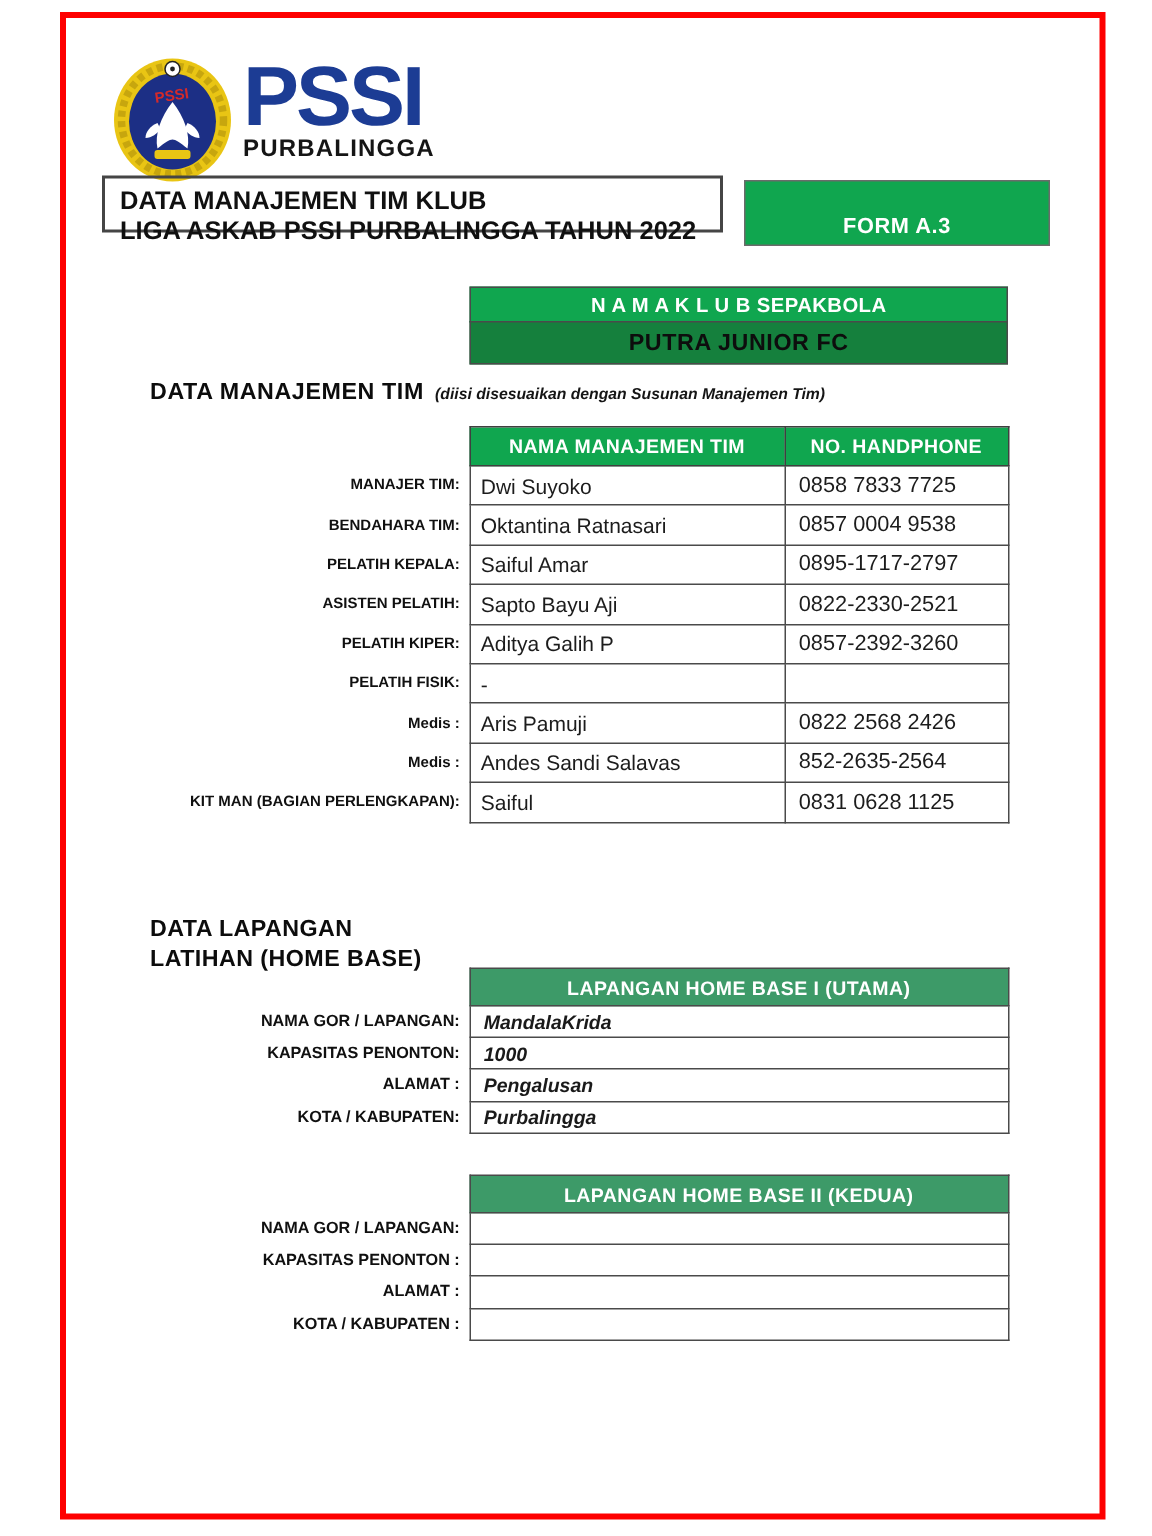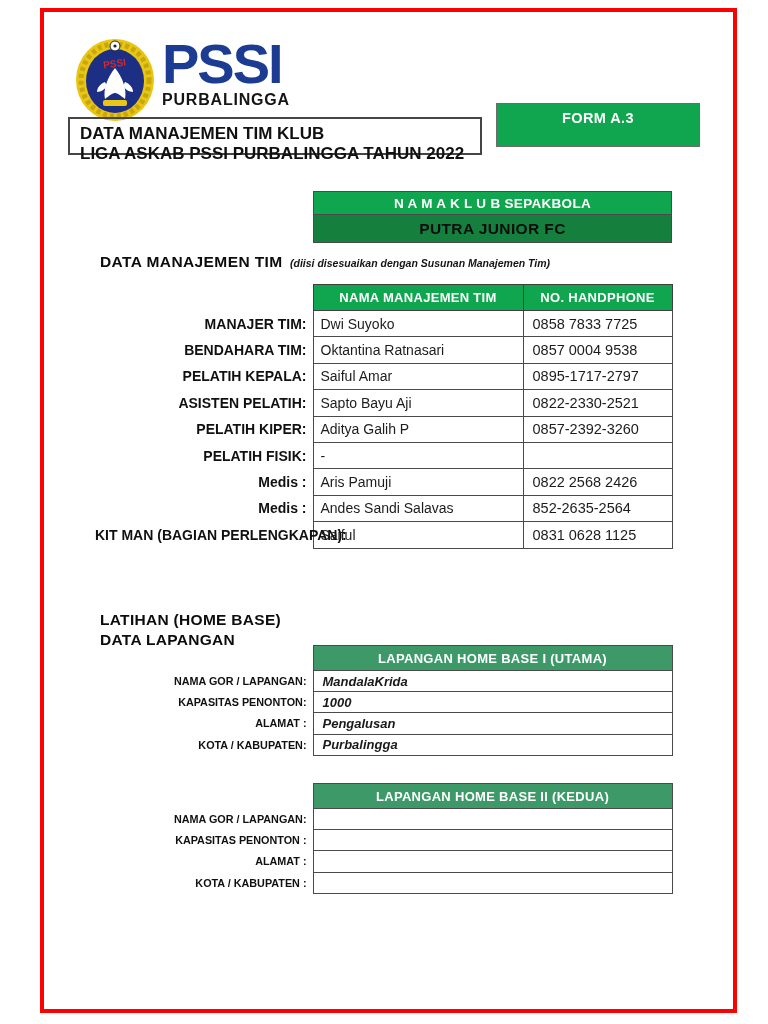--- a/index.html
+++ b/index.html
@@ -13,23 +13,23 @@
   .logo-badge{width:82px;height:86px;}
   .logo-text{margin-left:6px;display:flex;flex-direction:column;}
   .logo-pssi{font-size:56px;line-height:56px;font-weight:800;letter-spacing:-2px;color:#1c3c94;}
   .logo-region{font-size:16px;font-weight:800;letter-spacing:0.8px;color:#151515;margin-top:-1px;}
 
   
   .title-box{position:absolute;left:68px;top:117px;width:414px;height:38px;
              border:2px solid #454545;box-sizing:border-box;overflow:visible;}
   .title-lines{position:absolute;left:10px;top:5px;white-space:nowrap;
                font-size:17px;font-weight:bold;line-height:20px;color:#101010;}
-  .form-badge{position:absolute;left:496px;top:103px;width:204px;height:44px;
+  .form-badge{position:absolute;left:496px;top:120px;width:204px;height:44px;
               background:#10a64f;border:1px solid #6b6b6b;box-sizing:border-box;
-              display:flex;align-items:flex-end;justify-content:center;padding-bottom:20px;}
+              display:flex;align-items:flex-end;justify-content:center;padding-bottom:4px;}
   .form-badge span{color:#fff;font-weight:bold;font-size:14.5px;letter-spacing:0.4px;}
 
   
   .club-header{position:absolute;left:313px;top:191px;width:359px;height:24px;
                background:#10a64f;border:1px solid #4a4a4a;box-sizing:border-box;
                display:flex;align-items:center;justify-content:center;}
   .club-header span{color:#fff;font-weight:bold;font-size:13.5px;letter-spacing:0.3px;}
   .club-name{position:absolute;left:313px;top:214px;width:359px;height:29px;
              background:#15803d;border:1.5px solid #4a4a4a;box-sizing:border-box;
              display:flex;align-items:center;justify-content:center;}
@@ -43,21 +43,21 @@
                  line-height:20px;letter-spacing:0.3px;color:#0c0c0c;}
 
   
   table{border-collapse:collapse;table-layout:fixed;}
   .mgmt-table{position:absolute;left:95px;top:284px;width:577px;}
   .mgmt-table col.c-label{width:218px;}
   .mgmt-table col.c-name{width:210px;}
   .mgmt-table col.c-phone{width:149px;}
   td,th{padding:0;box-sizing:border-box;}
   .label-cell{border:none;text-align:right;padding-right:6px;
-              font-size:14px;font-weight:bold;color:#101010;white-space:nowrap;}
+              font-size:10px;font-weight:bold;color:#101010;white-space:nowrap;}
   .green-cell{background:#10a64f;border:1.4px solid #3f3f3f;color:#fff;
               font-weight:bold;font-size:13px;text-align:center;letter-spacing:0.3px;}
   .mgmt-table thead tr{height:26px;}
   .mgmt-table tbody tr{height:26.4px;}
   .value-cell{border:1.4px solid #4a4a4a;background:#fff;font-size:14px;color:#1c1c1c;}
   .name-cell{padding-left:7px;}
   .phone-cell{padding-left:9px;font-size:14.5px;}
   .italic{font-style:italic;}
 
   .base-table{position:absolute;left:95px;width:577px;}
@@ -187,22 +187,22 @@
 
         <tr>
           <td class="label-cell">KIT MAN (BAGIAN PERLENGKAPAN):</td>
           <td class="value-cell name-cell">Saiful</td>
           <td class="value-cell phone-cell">0831 0628 1125</td>
         </tr>
       </tbody>
   </table>
 
   <div class="field-heading">
+    <div>DATA LAPANGAN</div>
     <div>LATIHAN (HOME BASE)</div>
-    <div>DATA LAPANGAN</div>
   </div>
 
   <table class="base-table" id="base1">
     <colgroup>
         <col class="c-label">
         <col class="c-value">
       </colgroup>
     <thead>
       <tr>
         <td class="label-cell"></td>

